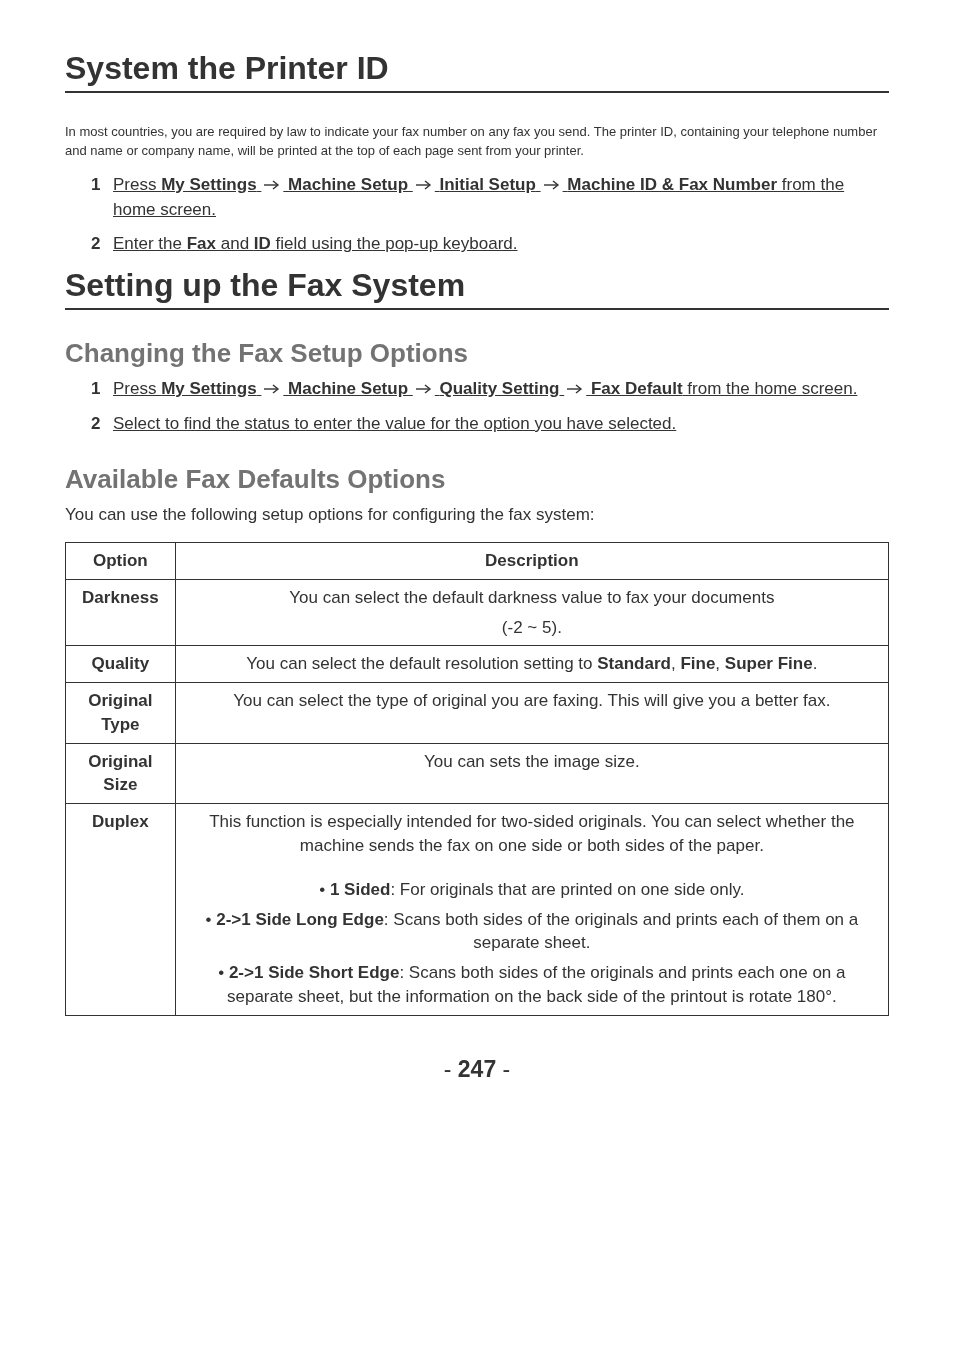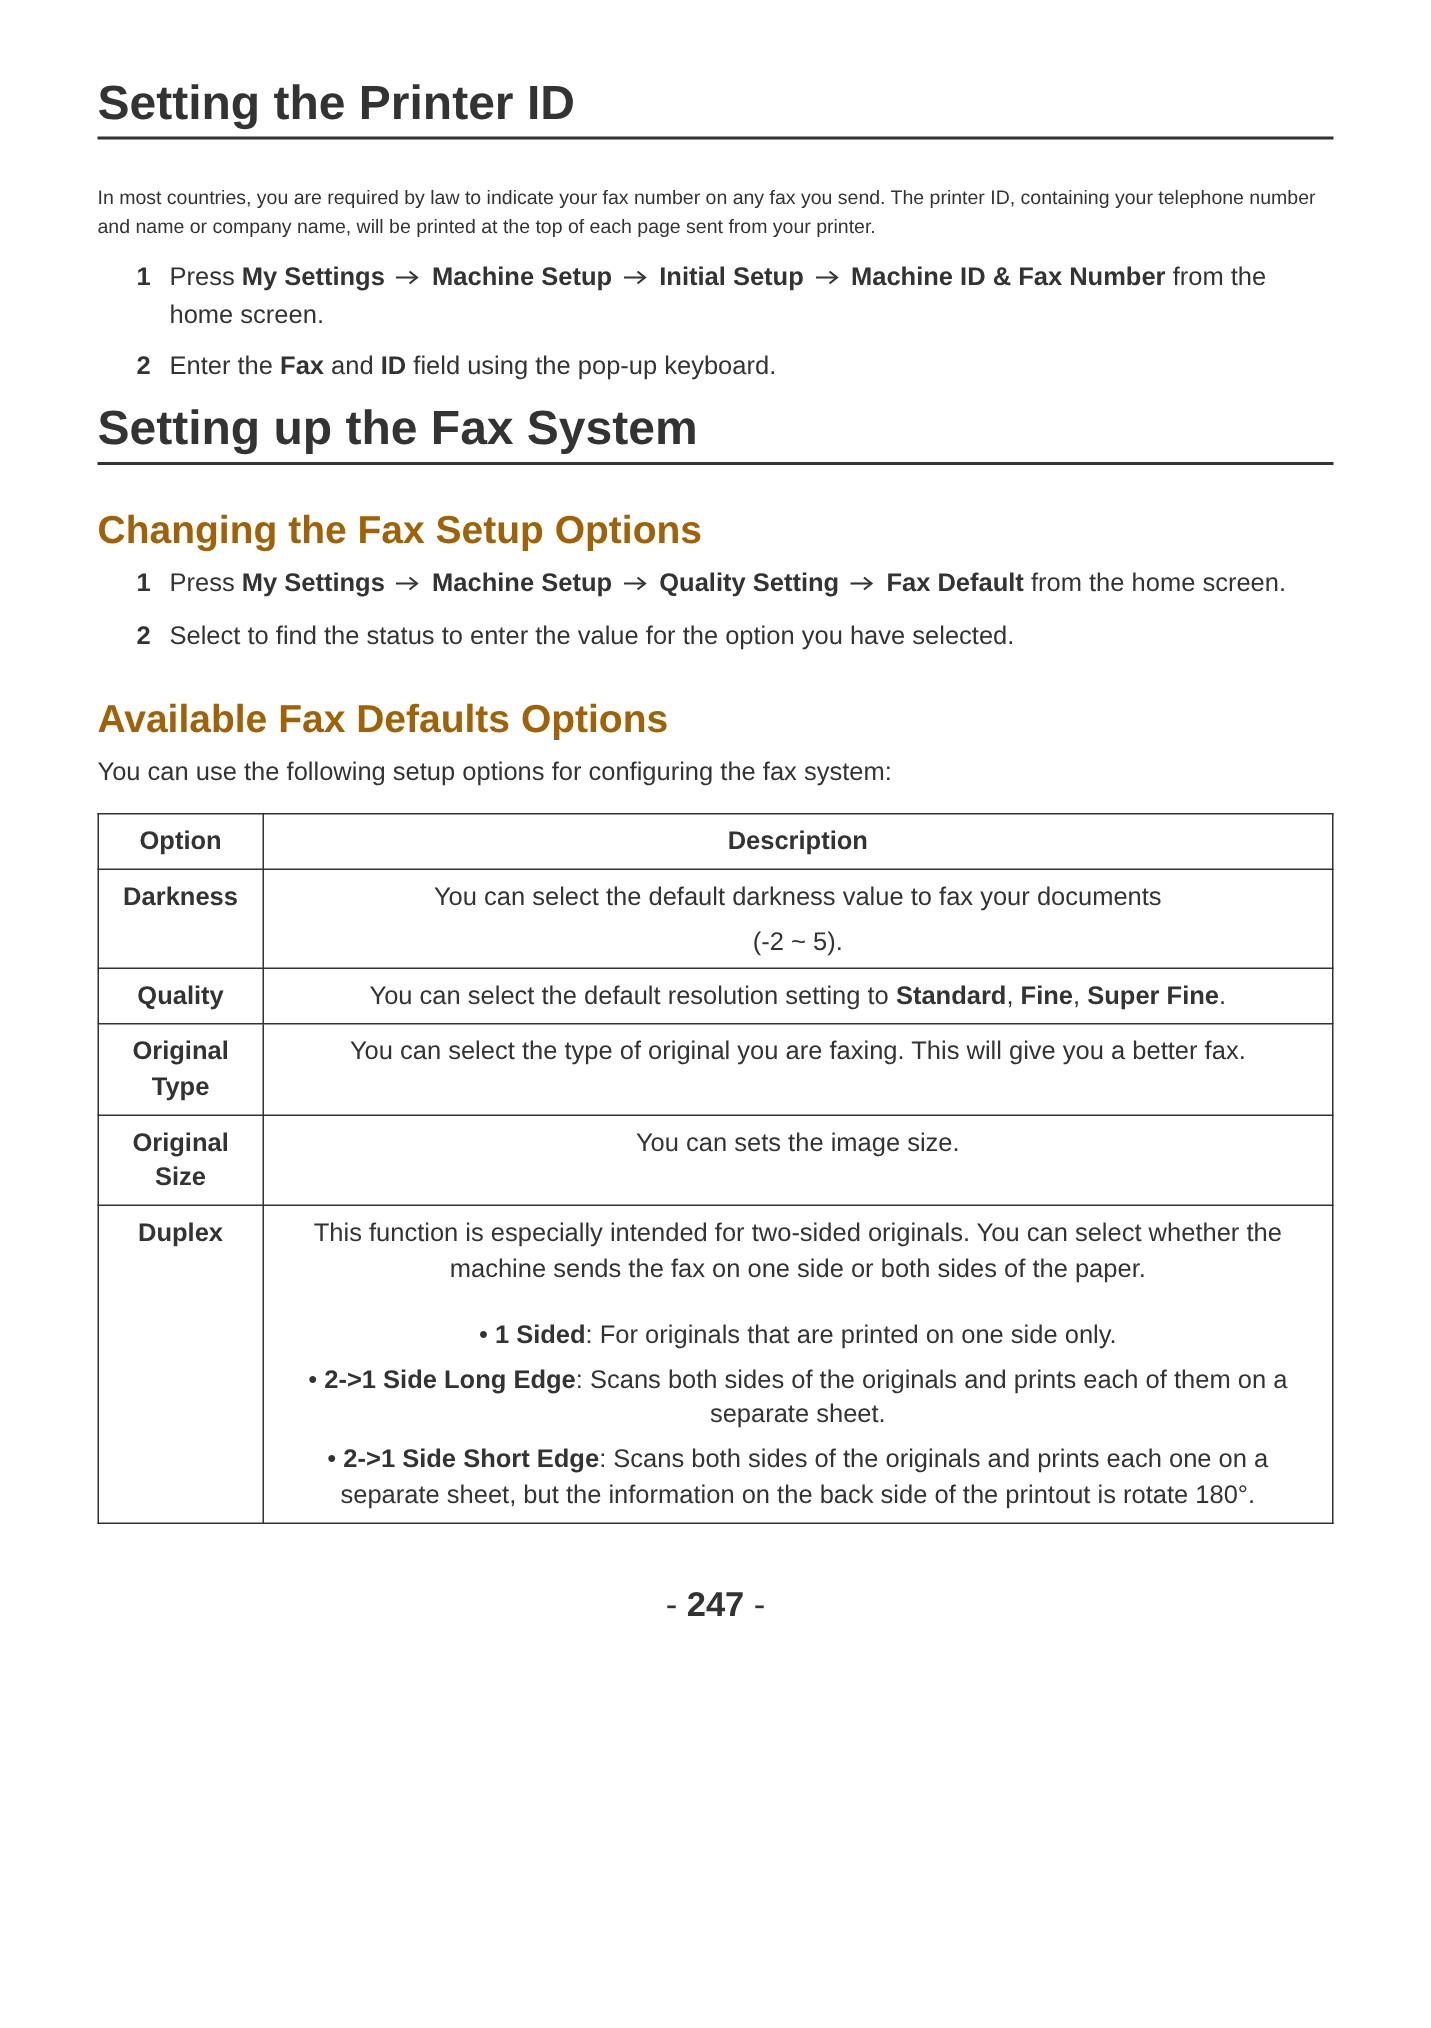--- a/index.html
+++ b/index.html
@@ -20,21 +20,21 @@
       color: #333333;
       margin-bottom: 8px;
       border-bottom: 2px solid #333333;
       padding-bottom: 4px;
     }
     h1.second {
     }
     h2 {
       font-size: 26px;
       font-weight: bold;
-      color: #a16207;
+      color: #737373;
       margin-top: 28px;
       margin-bottom: 8px;
     }
     .intro {
       font-size: 13px;
       line-height: 1.45;
       margin-top: 30px;
       margin-bottom: 12px;
     }
     .body {
@@ -47,20 +47,21 @@
       counter-reset: step;
       padding-left: 26px;
     }
     ol li {
       counter-increment: step;
       font-size: 17px;
       line-height: 1.45;
       margin-bottom: 10px;
       position: relative;
       padding-left: 22px;
+      text-decoration: underline;
     }
     ol li::before {
       content: counter(step);
       position: absolute;
       left: 0;
       top: 0;
       font-weight: bold;
     }
     .arrow {
       display: inline-block;
@@ -100,21 +101,21 @@
       font-size: 23px;
       margin-top: 40px;
     }
     .footer-page {
       font-weight: bold;
     }
   </style>
 </head>
 <body>
 
-<h1>Setting the Printer ID</h1>
+<h1>System the Printer ID</h1>
 
 <p class="intro">In most countries, you are required by law to indicate your fax number on any fax you send. The printer ID, containing your telephone number and name or company name, will be printed at the top of each page sent from your printer.</p>
 
 <ol>
   <li>
     <span>Press </span><b>My Settings</b>
     <span class="arrow"><svg width="18" height="10" viewBox="0 0 18 10">
           <line x1="1" y1="5" x2="14" y2="5" stroke="#333" stroke-width="1.4"></line>
           <polyline points="10,1 15,5 10,9" fill="none" stroke="#333" stroke-width="1.4"></polyline>
         </svg></span>

